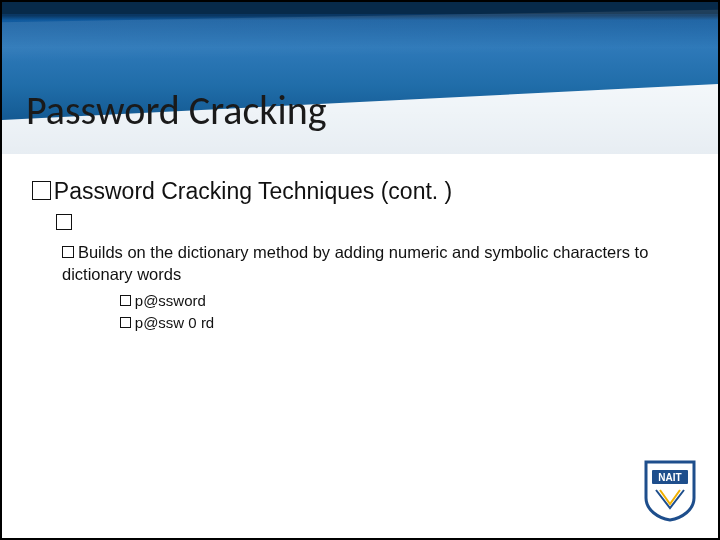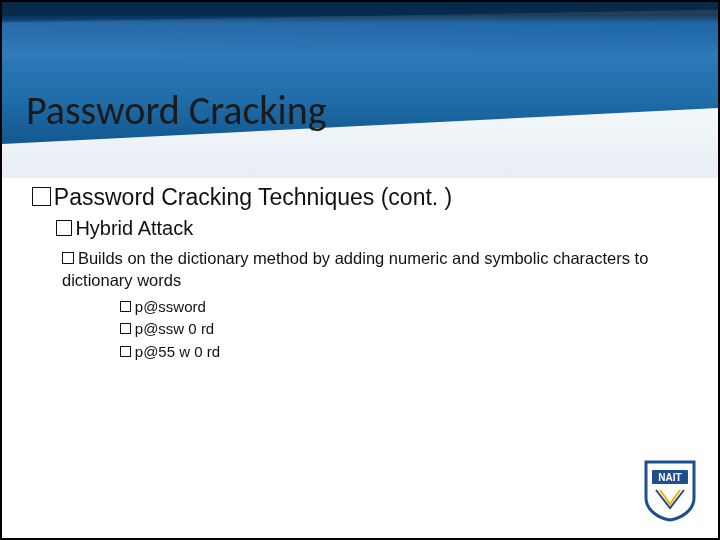--- a/index.html
+++ b/index.html
@@ -6,21 +6,21 @@
   html, body { width: 720px; height: 540px; }
   body {
     font-family: Arial, Helvetica, sans-serif;
     background: #fff;
     border: 2px solid #000;
     position: relative;
     overflow: hidden;
   }
   .header {
     width: 100%;
-    height: 176px;
+    height: 152px;
     background: linear-gradient(180deg,
       #072a4a 0%, #072a4a 8%,
       #0a3763 8%, #0a3763 9%,
       #105a9e 12%, #2e79b9 30%,
       #206da9 55%, #155c95 75%,
       #0d4a80 100%);
     position: relative;
     overflow: hidden;
   }
   .header::before {
@@ -43,21 +43,21 @@
     position: absolute;
     left: 24px;
     top: 84px;
     font-size: 40px;
     font-weight: 400;
     color: #1a1a1a;
     z-index: 2;
     font-family: "Segoe UI", Calibri, Arial, sans-serif;
   }
   .content {
-    padding: 6px 40px 0 30px;
+    padding: 24px 40px 0 30px;
     color: #111;
   }
   .l1 { font-size: 23px; margin-bottom: 6px; }
   .l2 { font-size: 20px; margin-left: 24px; margin-bottom: 8px; }
   .l3 { font-size: 16.5px; margin-left: 30px; line-height: 1.32; margin-bottom: 4px; }
   .l4 { font-size: 15px; margin-left: 88px; line-height: 1.5; }
   .box {
     display: inline-block;
     width: 0.82em;
     height: 0.82em;
@@ -90,37 +90,34 @@
   <div class="title">Password Cracking</div>
 </div>
 
 <div class="content">
 
   <div class="l1">
     <span class="box"></span><span>Password Cracking Techniques (cont. )</span>
   </div>
 
   <div class="l2">
-    <span class="box"></span><span>Hybrid Attack</span>
+    <span class="box"></span>
   </div>
 
   <div class="l3">
     <span class="box-sm"></span><span>Builds on the dictionary method by adding numeric and symbolic characters to dictionary words</span>
   </div>
 
 
   <div class="l4">
     <span class="box-sm"></span><span>p@ssword</span>
   </div>
   <div class="l4">
     <span class="box-sm"></span><span>p@ssw 0 rd</span>
   </div>
-  <div class="l4">
-    <span class="box-sm"></span><span>p@55 w 0 rd</span>
-  </div>
 
 </div>
 
 <svg class="logo" viewBox="0 0 56 62">
   <path d="M4 2 H52 V38 C52 50 40 58 28 60 C16 58 4 50 4 38 Z" fill="#fff" stroke="#1e4e8c" stroke-width="3"></path>
   <rect x="10" y="10" width="36" height="14" rx="1" fill="#1e4e8c"></rect>
   <text x="28" y="21" text-anchor="middle" font-family="Arial" font-size="10" font-weight="700" fill="#fff">NAIT</text>
   <path d="M14 30 L28 48 L42 30" fill="none" stroke="#1e4e8c" stroke-width="2"></path>
   <path d="M18 30 L28 44 L38 30" fill="none" stroke="#f0b000" stroke-width="2"></path>
 </svg>

